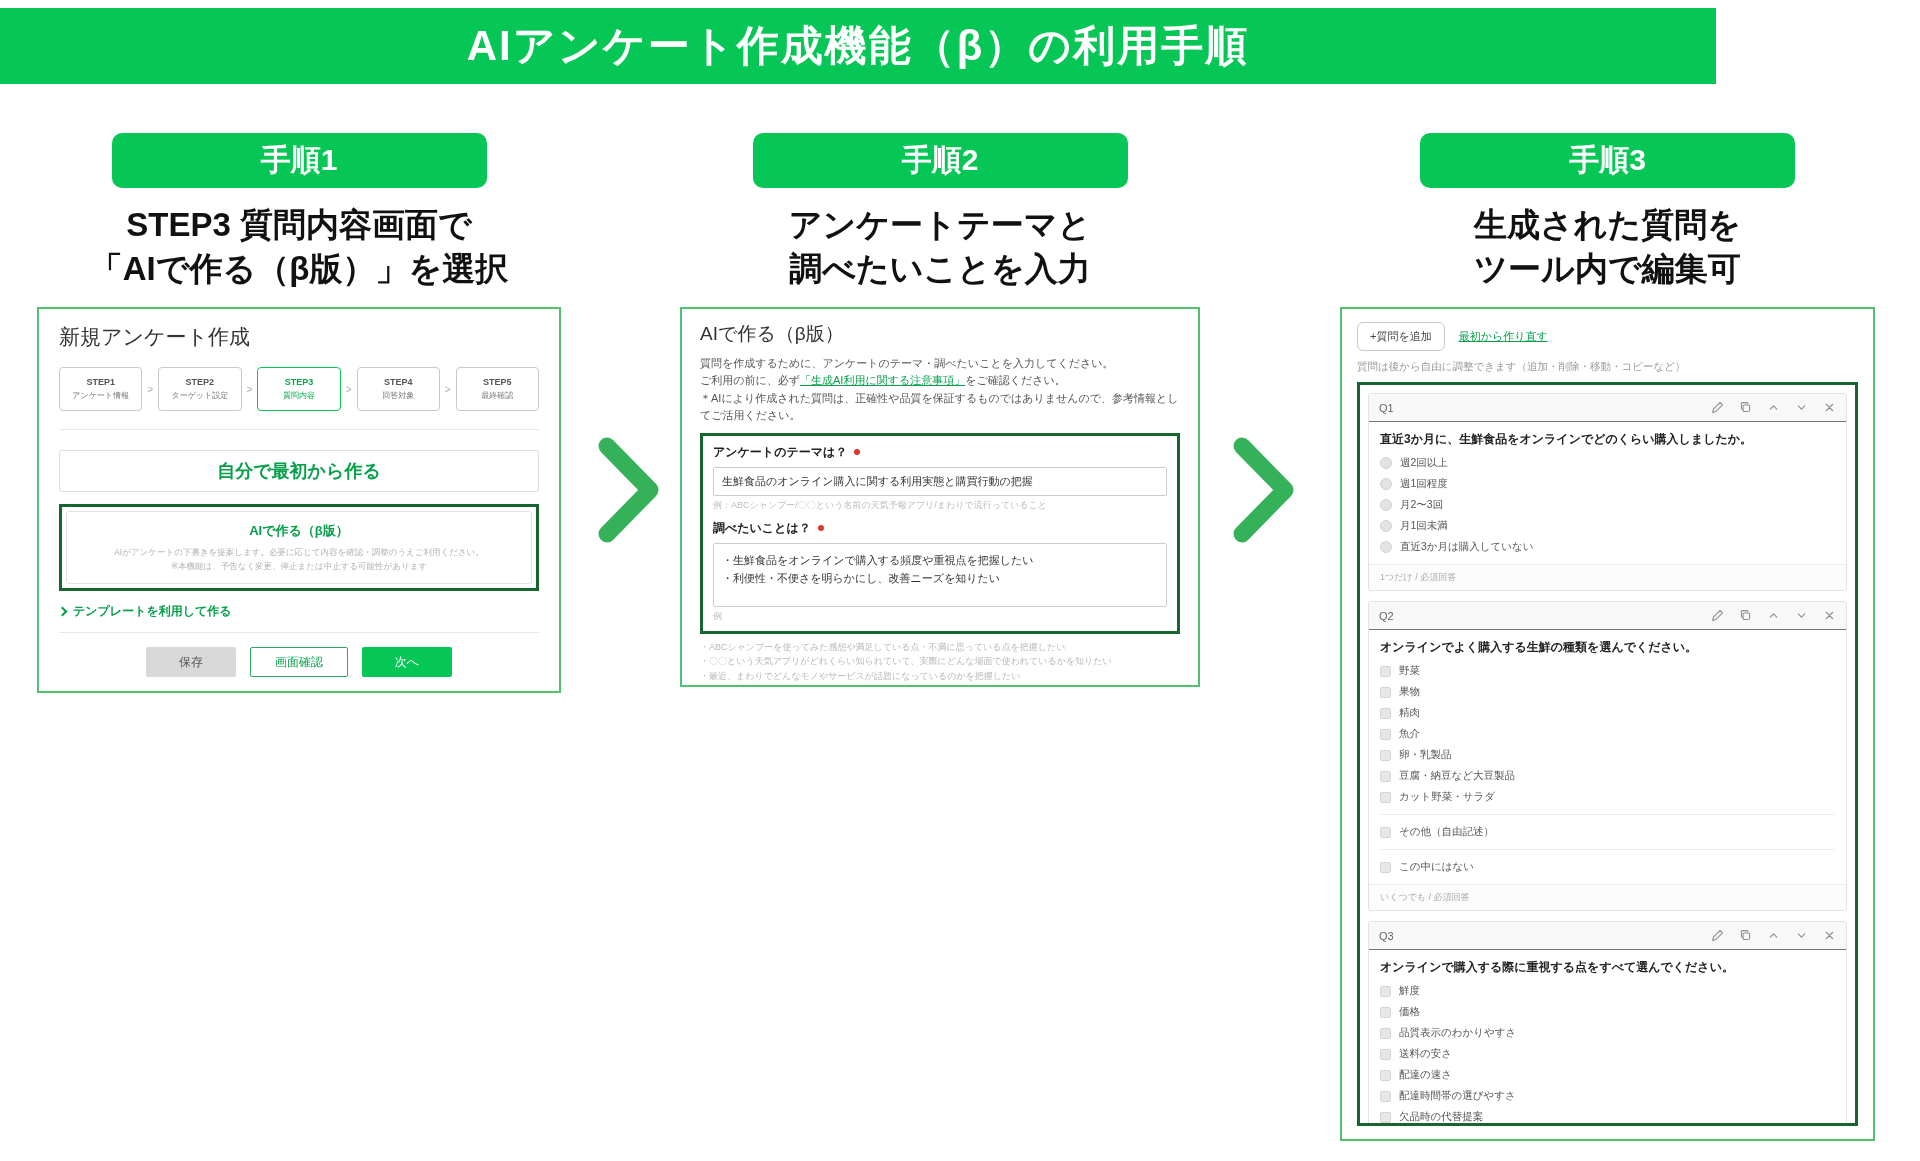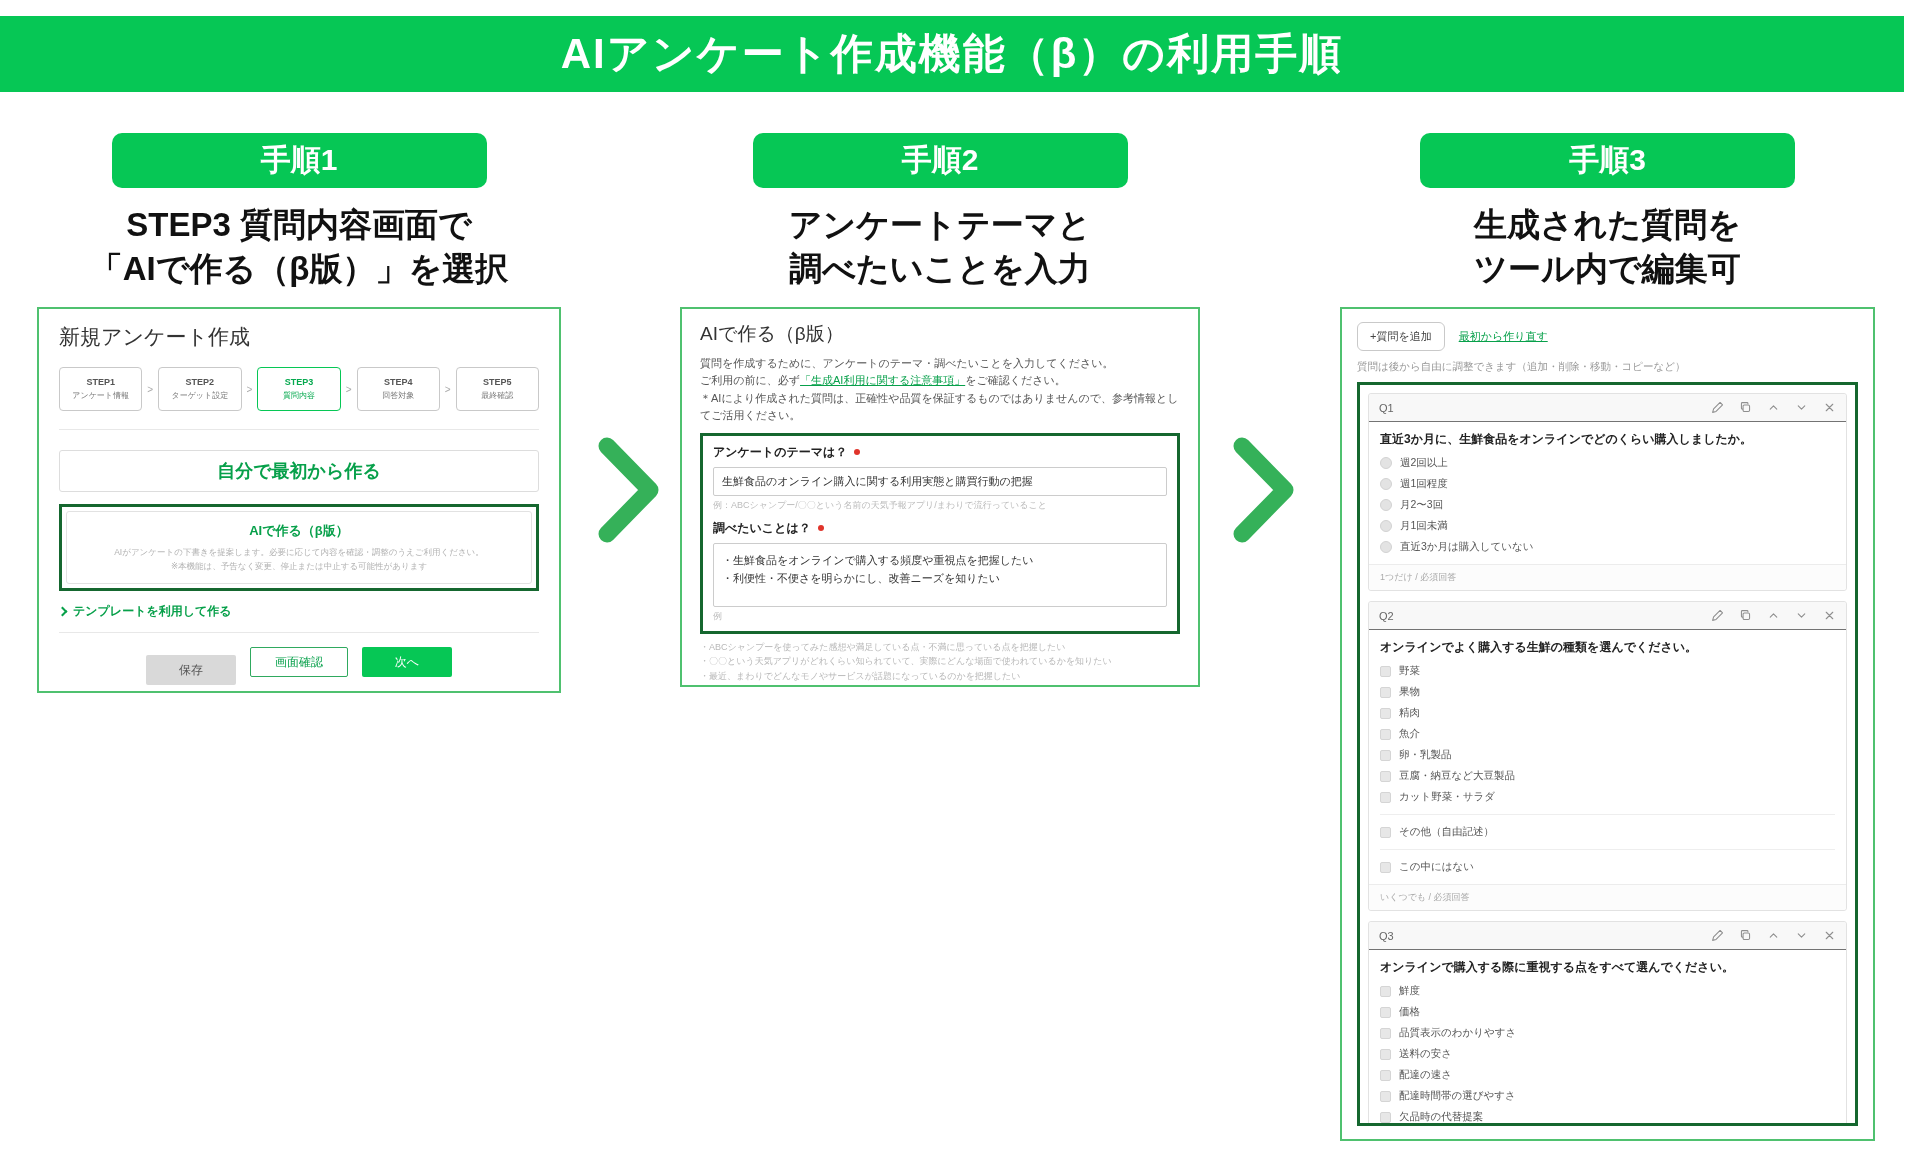--- a/index.html
+++ b/index.html
@@ -1,21 +1,21 @@
 <!DOCTYPE html>
 <html><head>
 <meta charset="utf-8">
 <style>
   * { margin:0; padding:0; box-sizing:border-box; }
   html,body { background:#ffffff; }
   body { font-family:"Liberation Sans","DejaVu Sans",sans-serif; }
   #canvas { position:relative; width:1920px; height:1161px; background:#fff; overflow:hidden; }
 
   
-  .topbar { position:absolute; top:16px; left:0; width:1904px; height:76px; background:#06C755;
+  .topbar { position:absolute; top:8px; left:0; width:1716px; height:76px; background:#06C755;
             display:flex; align-items:center; justify-content:center; }
   .topbar h1 { color:#fff; font-size:42px; font-weight:800; letter-spacing:2px; }
 
   
   .col { position:absolute; top:133px; display:flex; flex-direction:column; align-items:center; }
   .col1 { left:37px;  width:524px; }
   .col2 { left:680px; width:520px; }
   .col3 { left:1340px; width:535px; }
 
   .badge { width:375px; height:55px; background:#06C755; border-radius:10px; color:#fff;
@@ -52,21 +52,21 @@
   .ai-card { border:1px solid #e2e2e2; border-radius:3px; padding:10px 8px; text-align:center; cursor:pointer; }
   .ai-title { font-size:13px; font-weight:700; color:#07A04A; }
   .ai-desc { margin-top:5px; font-size:8.5px; color:#b2b2b2; line-height:1.65; }
   .tpl-link { margin-top:12px; display:flex; align-items:center; gap:7px; font-size:12px;
               font-weight:700; color:#07A04A; cursor:pointer; }
   .chev { width:7px; height:7px; border-top:2px solid #07A04A; border-right:2px solid #07A04A;
           transform:rotate(45deg); display:inline-block; }
   .btnrow { margin-top:14px; display:flex; justify-content:center; gap:14px; }
   .btn { height:30px; border:none; font-size:12px; border-radius:2px; cursor:pointer;
          font-family:inherit; display:flex; align-items:center; justify-content:center; }
-  .btn.gray    { width:90px; background:#d9d9d9; color:#555;margin-top:8px; }
+  .btn.gray    { width:90px; background:#d9d9d9; color:#555; }
   .btn.outline { width:98px; background:#fff; border:1px solid #2FA95E; color:#07A04A; }
   .btn.green   { width:90px; background:#06C755; color:#fff; }
 
   
   .p2-title { font-size:19px; color:#333; }
   .p2-intro { margin-top:8px; font-size:11px; color:#555; line-height:1.58; }
   .p2-link { color:#07A04A; text-decoration:underline; cursor:pointer; }
   .p2-wrap { margin-top:8px; border:3px solid #15672F; padding:8px 10px; background:#fff; }
   .f-label { font-size:12px; font-weight:700; color:#222; display:flex; align-items:center; }
   .f-label.mt { margin-top:8px; }

